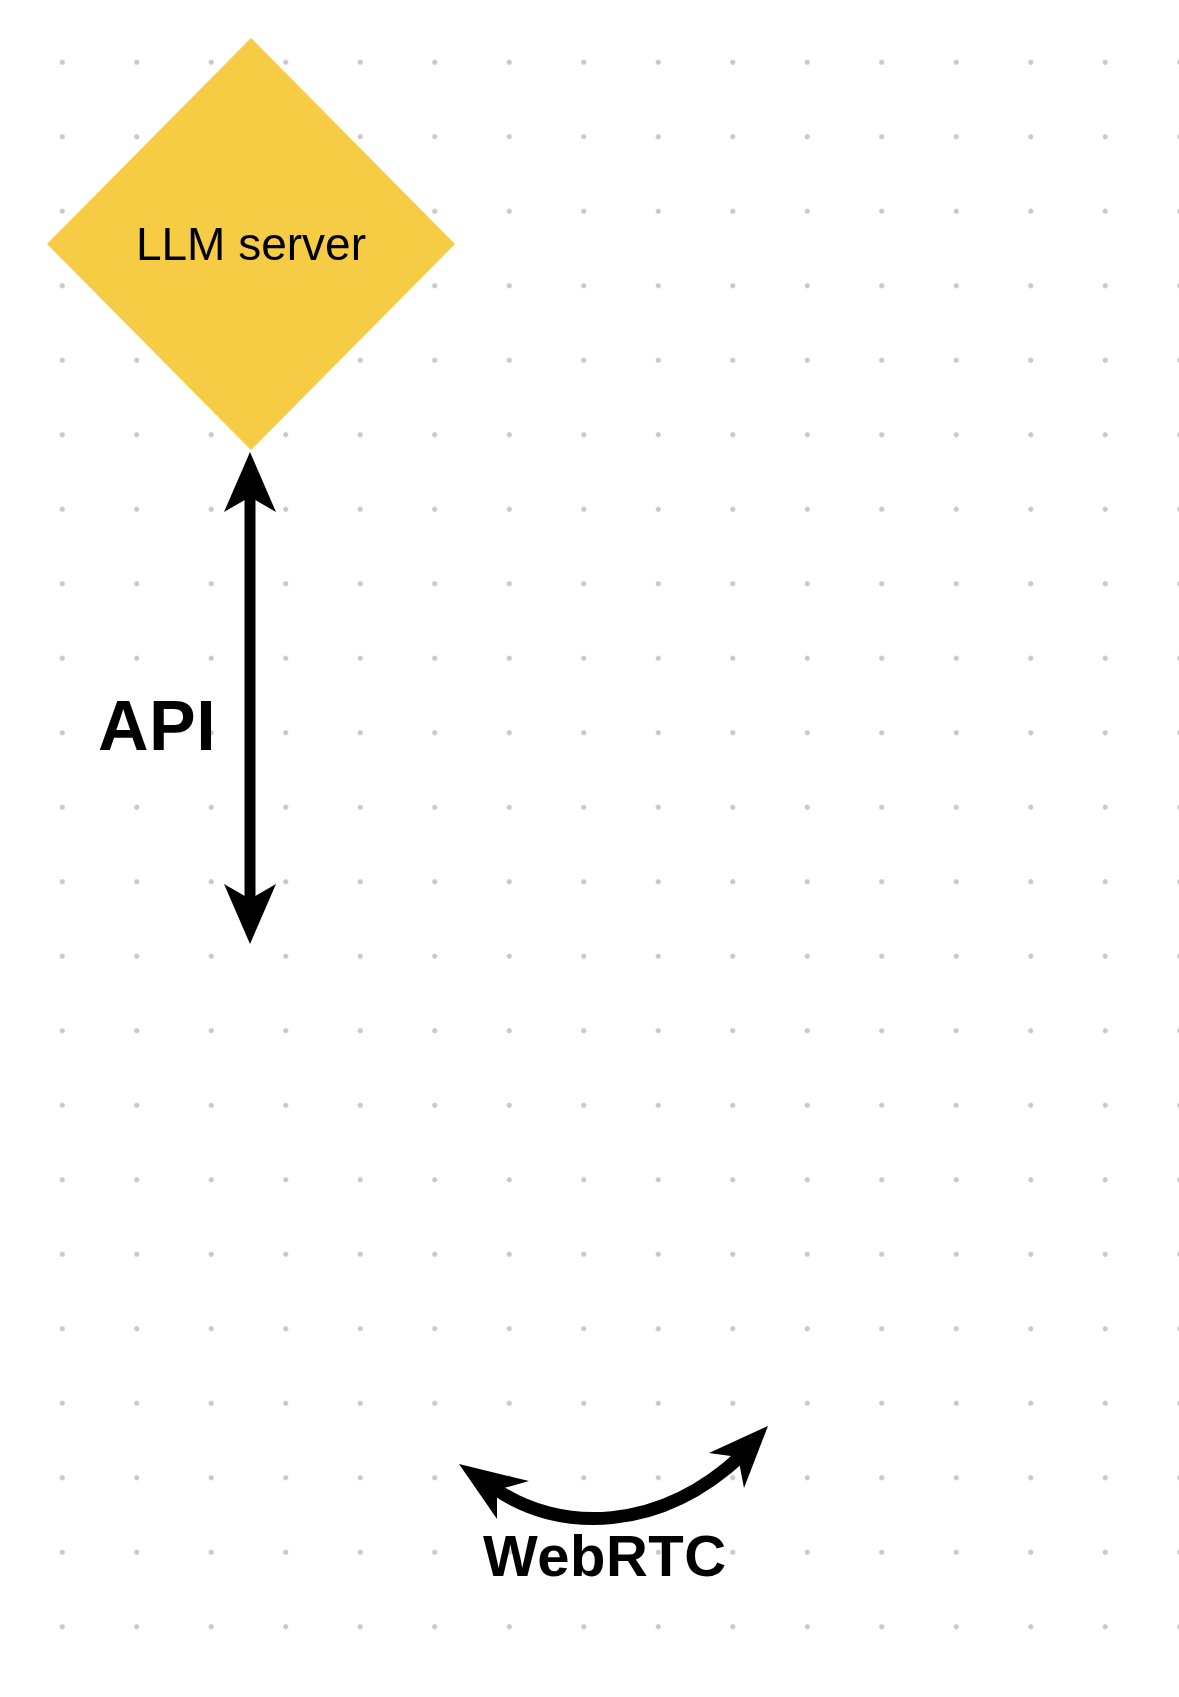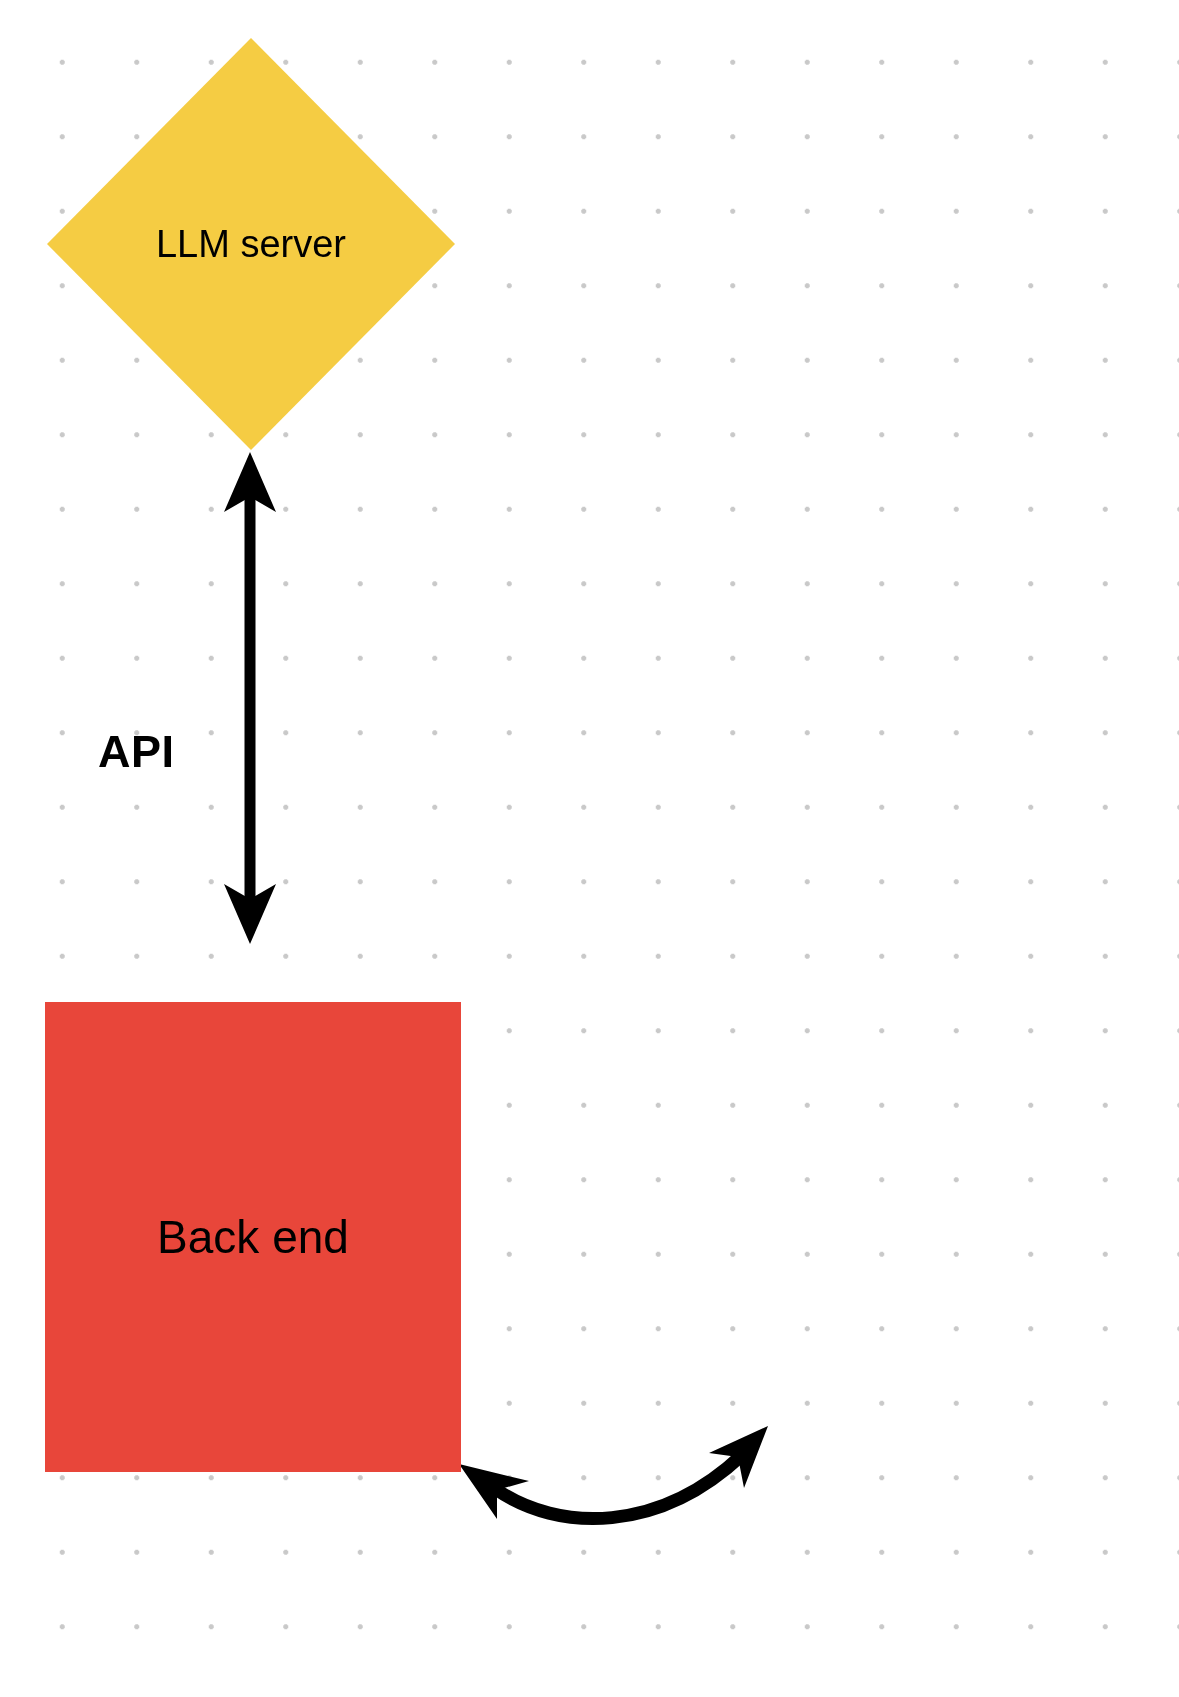--- a/index.html
+++ b/index.html
@@ -49,21 +49,21 @@
     width: 100%;
     height: 100%;
     background: #F5CC43;
     clip-path: polygon(50% 0%, 100% 50%, 50% 100%, 0% 50%);
   }
   .node-diamond .shape-label {
     left: 0;
     top: 0;
     width: 408px;
     height: 412px;
-    font-size: 38px;
+    font-size: 46px;
   }
   
   .node-square {
     position: absolute;
     left: 45px;
     top: 1002px;
     width: 416px;
     height: 470px;
     background: #E8463A;
   }
@@ -94,23 +94,22 @@
   
   .edge-label {
     position: absolute;
     color: #000000;
     font-weight: 700;
     white-space: nowrap;
   }
   #label-api {
     left: 98px;
     top: 686px;
-    font-size: 45px;
+    font-size: 70px;
     letter-spacing: 0.5px;
-    margin-top: 40px;
   }
   #label-webrtc {
     left: 483px;
     top: 1522px;
     font-size: 58px;
     letter-spacing: 0.5px;
   }
   svg.edges {
     position: absolute;
     left: 0;
@@ -136,21 +135,19 @@
       <polygon points="459,1464 497,1519 497,1490 529,1481" fill="#000000"></polygon>
       <polygon points="768,1426 709,1453 738,1457 744,1488" fill="#000000"></polygon>
     </g>
   </svg>
 
   <div class="node-diamond">
     <div class="face"></div>
     <div class="shape-label">LLM server</div>
   </div>
 
-  <div class="node-square">
-    <div class="shape-label">Back end</div>
-  </div>
 
 
   <div class="edge-label" id="label-api">API</div>
 
+  <div class="edge-label" id="label-webrtc">WebRTC</div>
 
 </div>
 
 </body></html>

